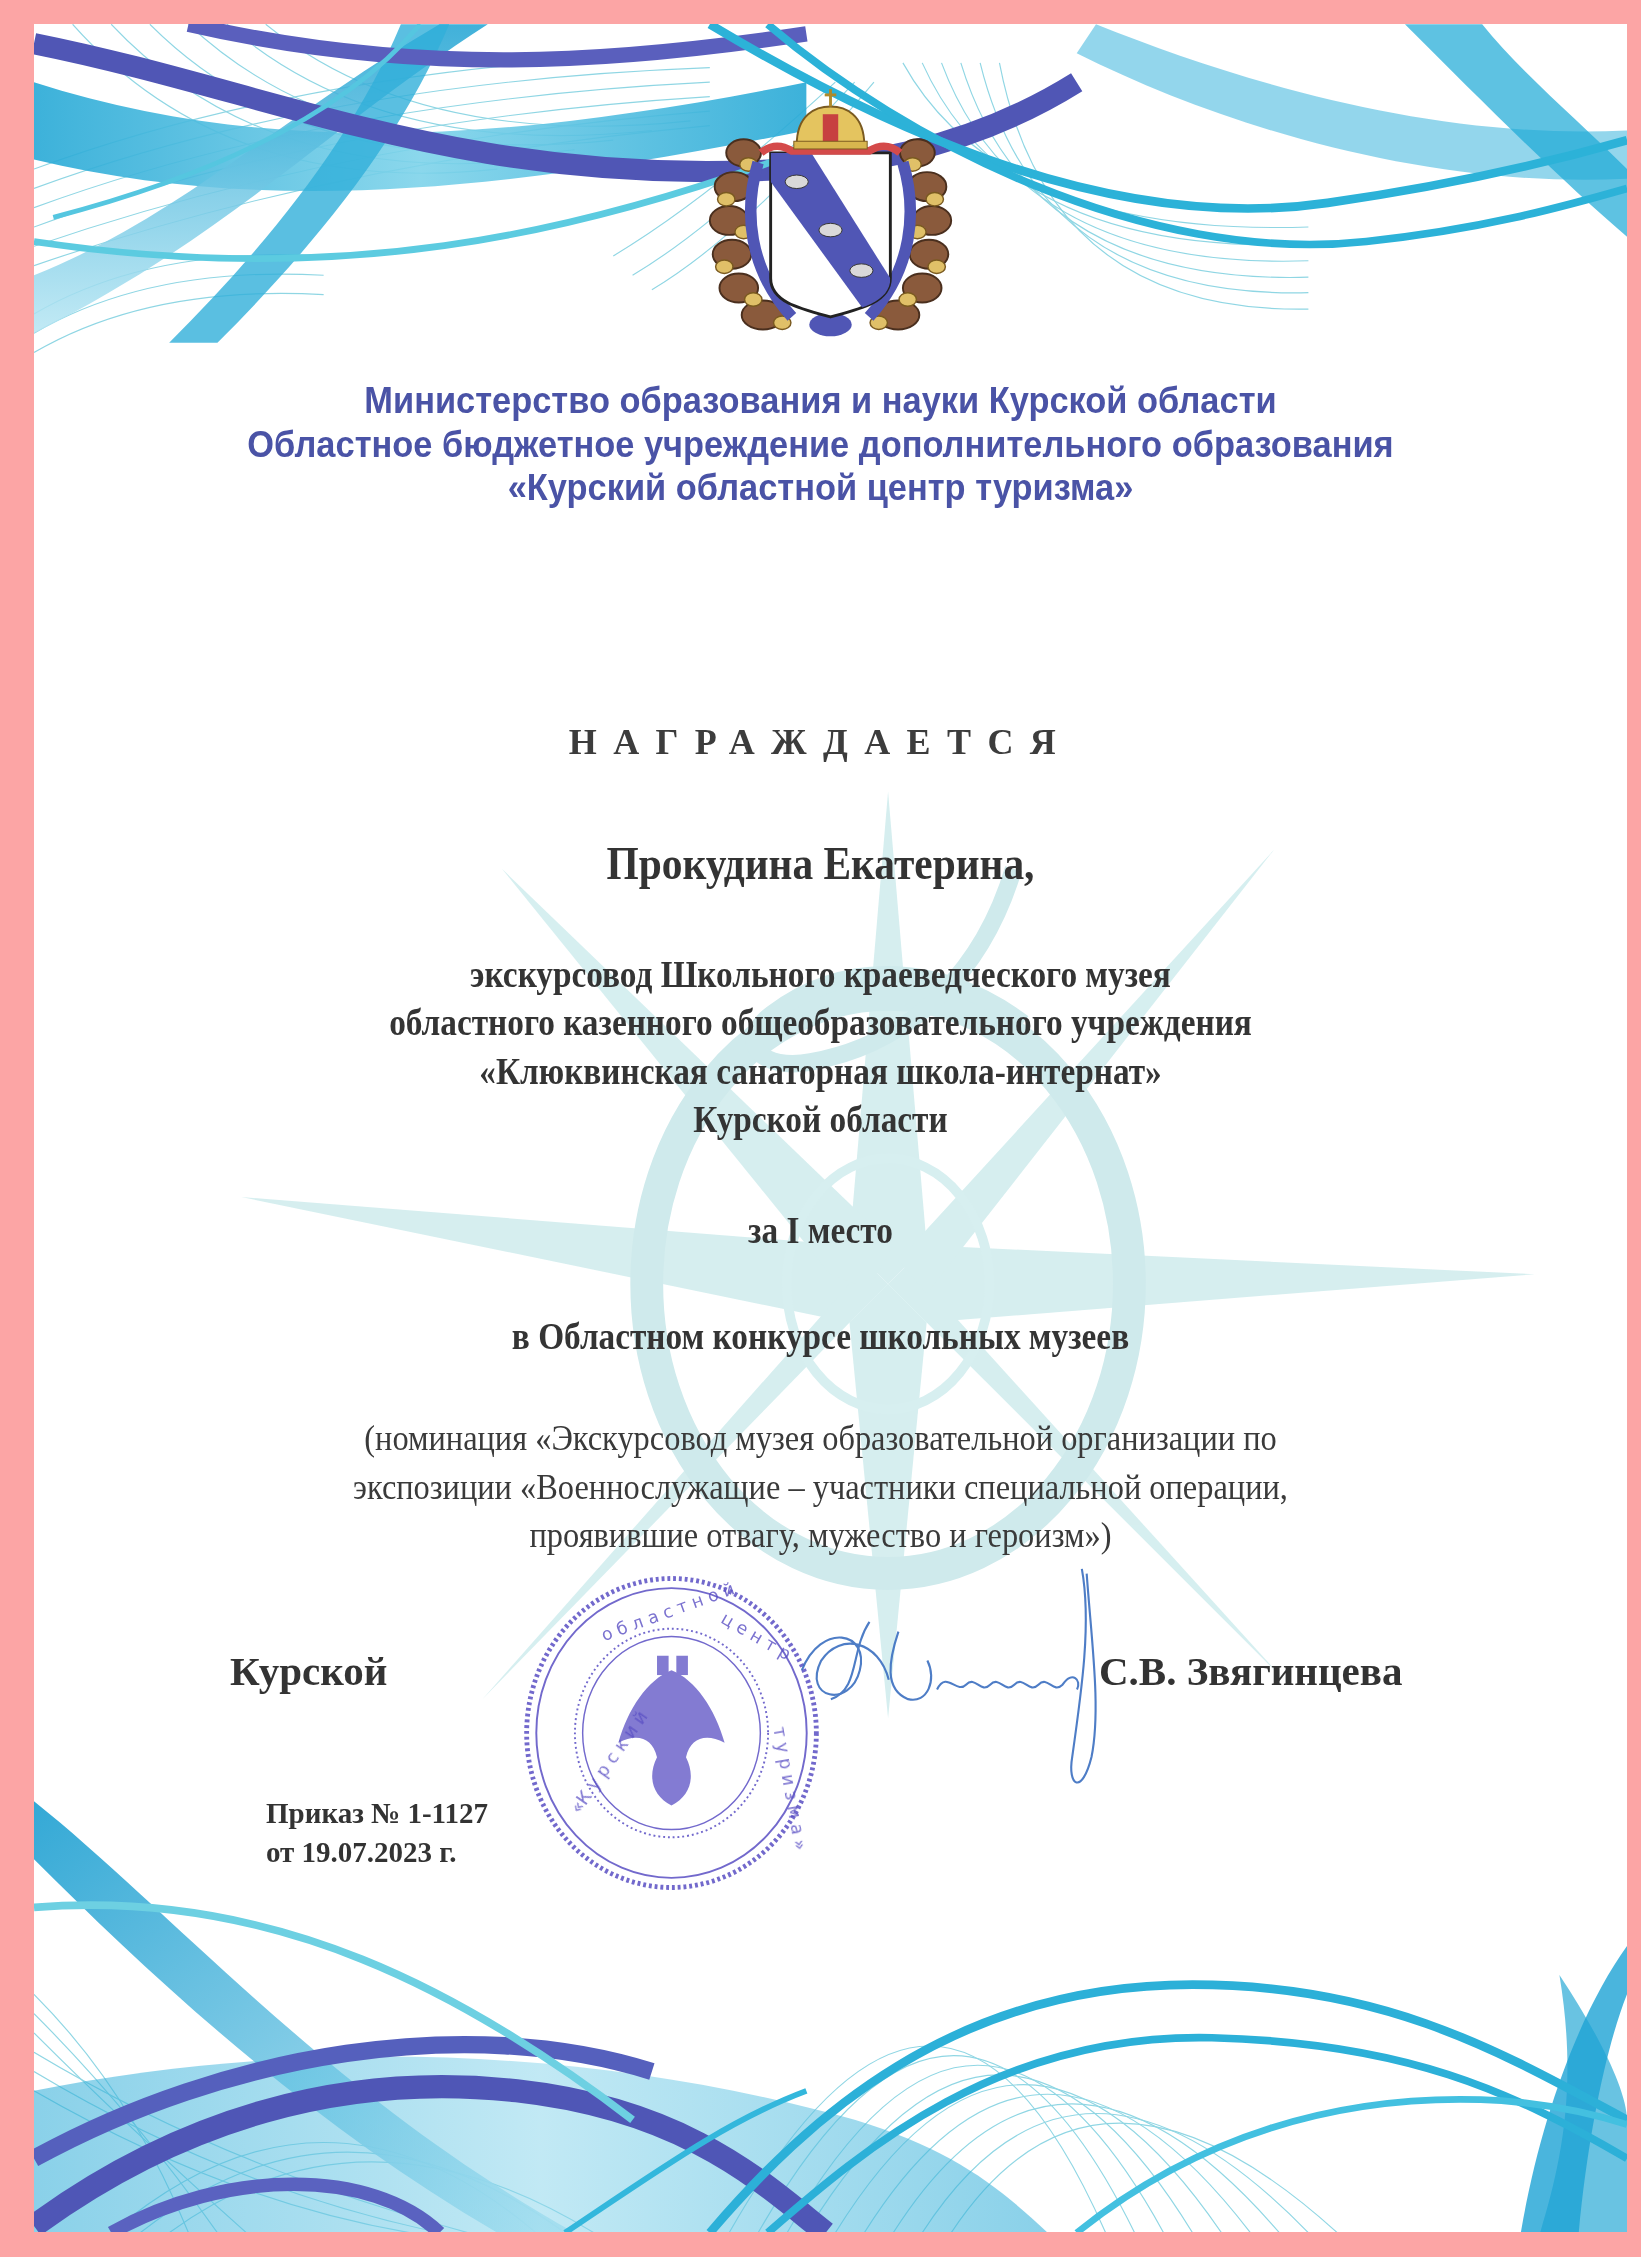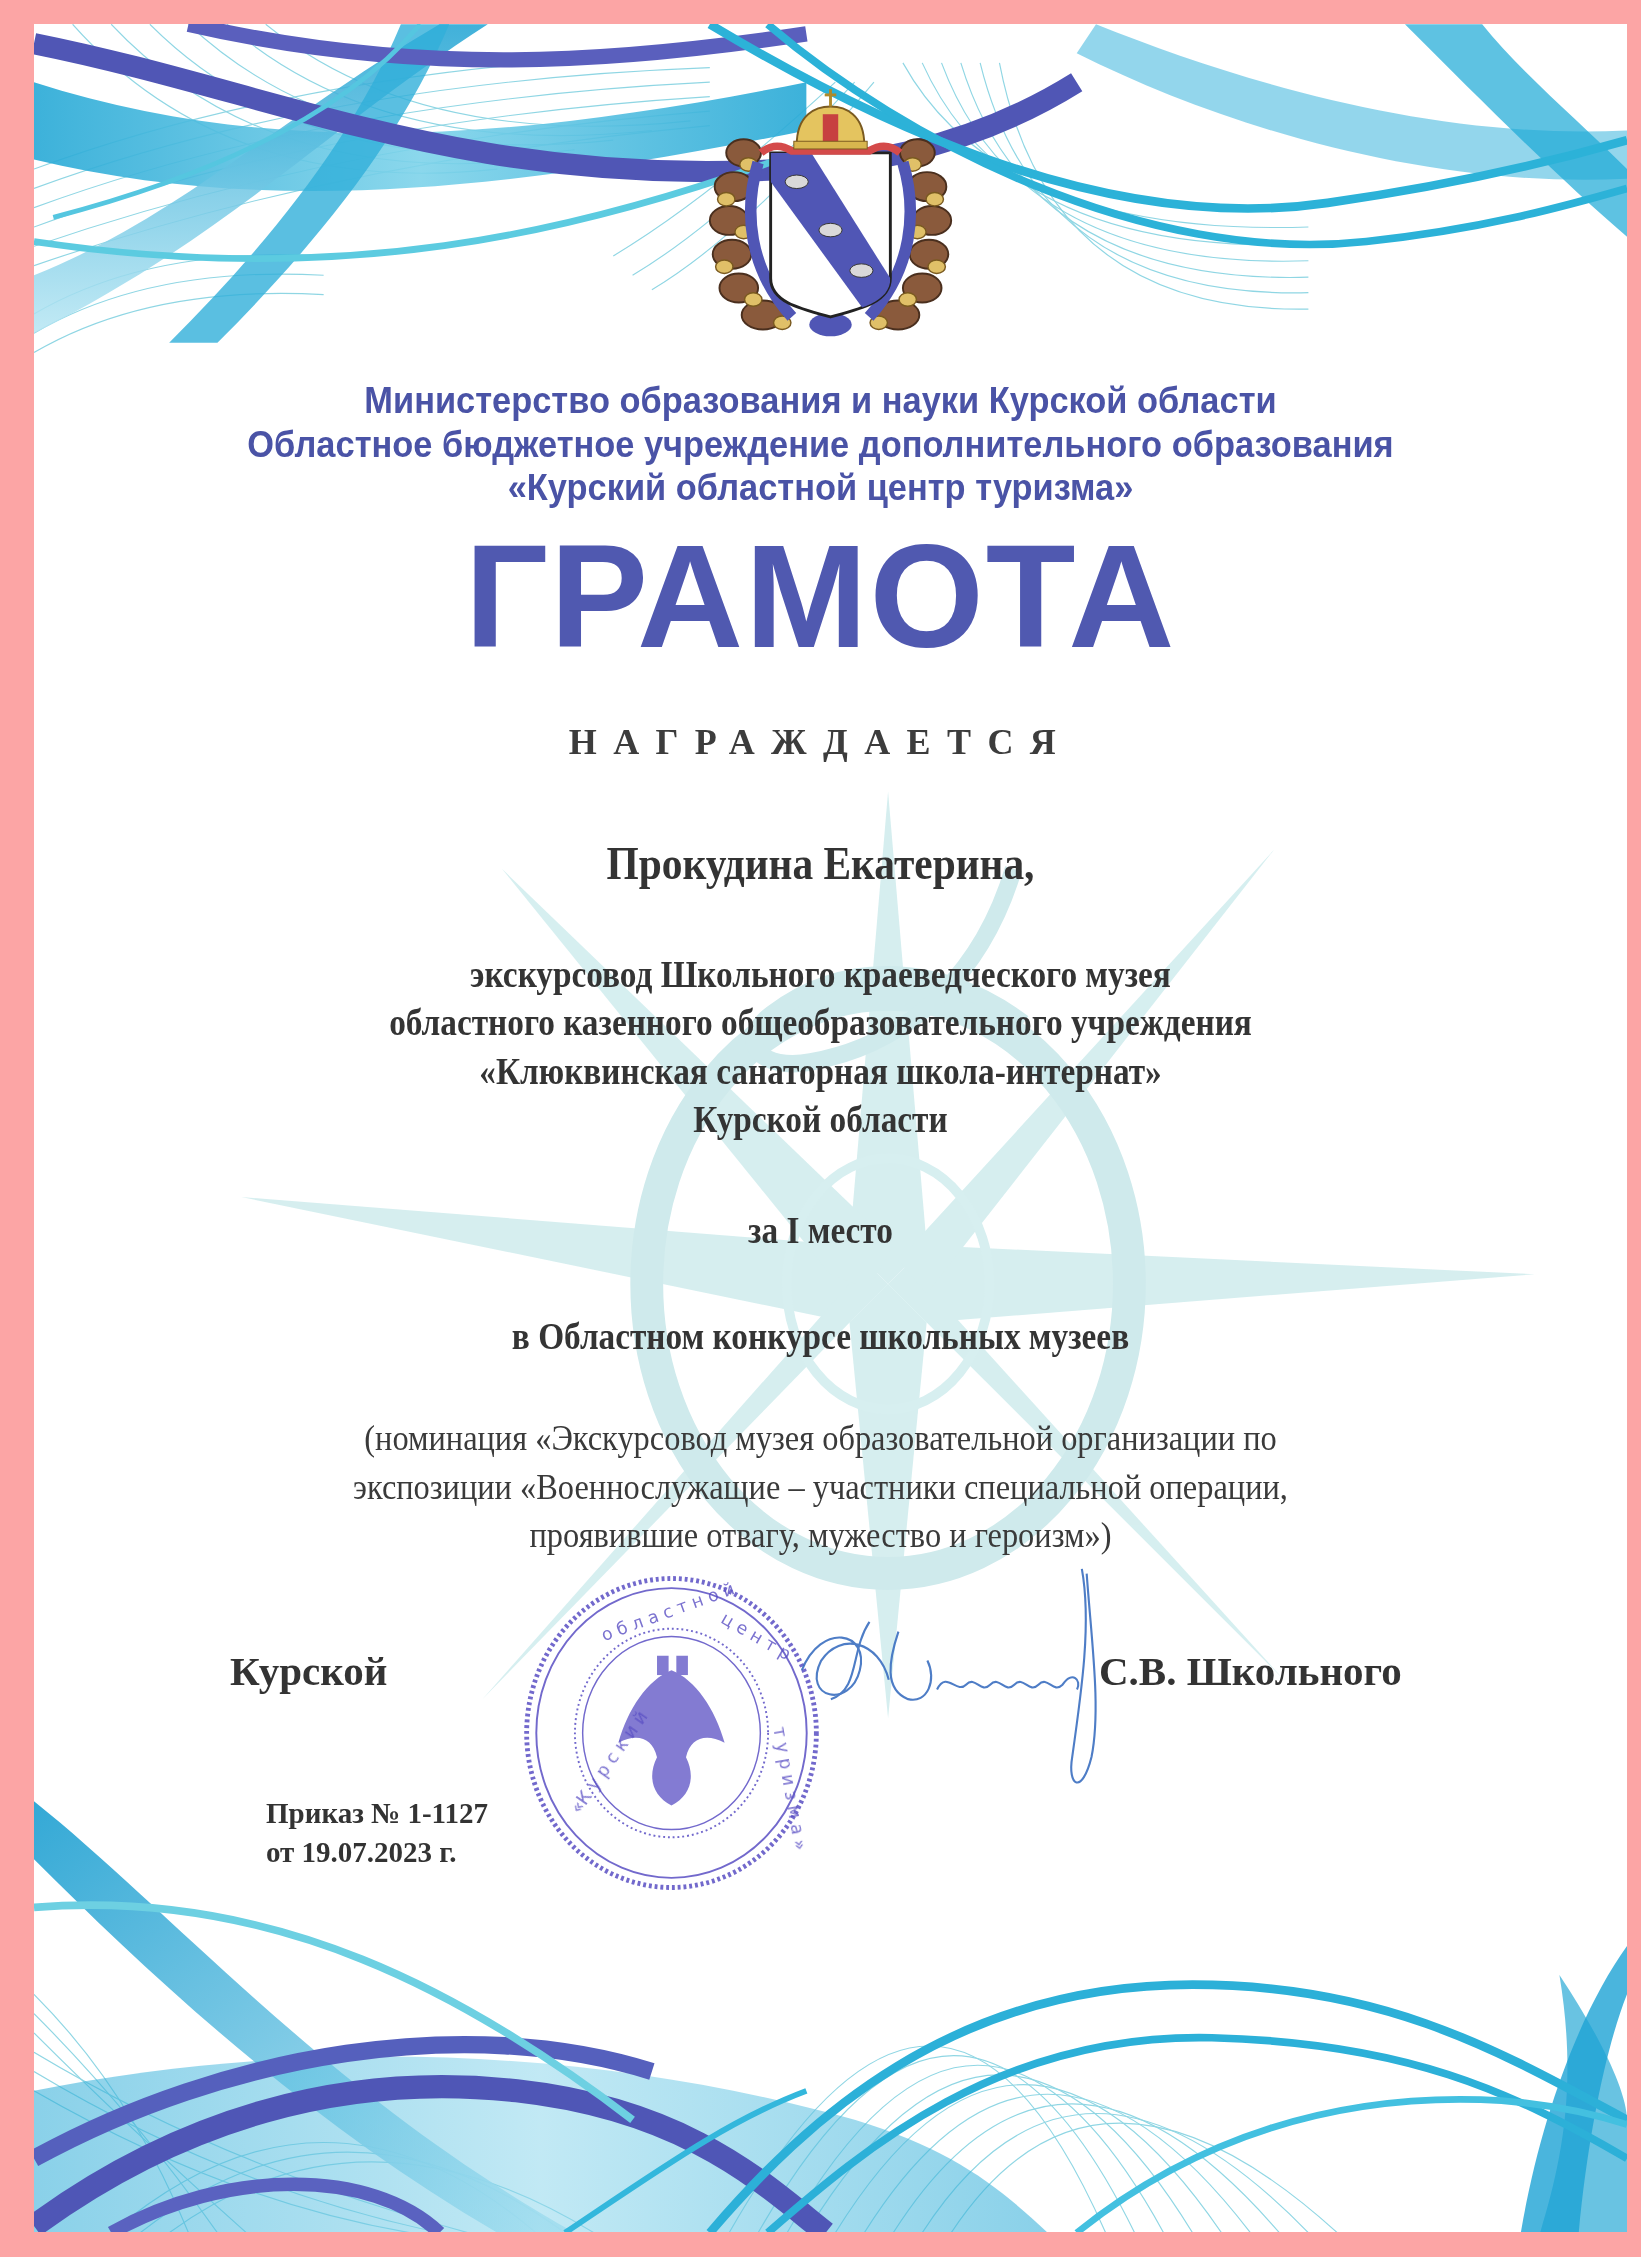--- a/index.html
+++ b/index.html
@@ -203,21 +203,20 @@
     <path d="M122 30 L138 30 L138 62 L122 62 Z" fill="#c74040"></path>
     <rect x="92" y="58" width="76" height="8" fill="#d8b64e" stroke="#7a5a20" stroke-width="1"></rect>
     <line x1="130" y1="4" x2="130" y2="22" stroke="#b08a2a" stroke-width="3"></line>
     <line x1="124" y1="10" x2="136" y2="10" stroke="#b08a2a" stroke-width="3"></line>
   </svg>
 
   <div class="txt sans hdr" style="top:379px">Министерство образования и науки Курской области</div>
   <div class="txt sans hdr" style="top:423px">Областное бюджетное учреждение дополнительного образования</div>
   <div class="txt sans hdr" style="top:466px">«Курский областной центр туризма»</div>
 
-  <div class="txt sans title" style="top:519px">ГРАМОТА</div>
 
   <div class="txt serif award" style="top:713px">НАГРАЖДАЕТСЯ</div>
 
   <div class="txt serif name" style="top:837px">Прокудина Екатерина,</div>
   <div class="txt serif body" style="top:951px">экскурсовод Школьного краеведческого музея</div>
   <div class="txt serif body" style="top:999px">областного казенного общеобразовательного учреждения</div>
   <div class="txt serif body" style="top:1048px">«Клюквинская санаторная школа-интернат»</div>
   <div class="txt serif body" style="top:1096px">Курской области</div>
 
   <div class="txt serif body" style="top:1207px">за I место</div>
@@ -250,19 +249,19 @@
     <g fill="none" stroke="#3b6fc0" stroke-width="2.2" opacity="0.9">
       <path d="M10 110 C30 60 80 70 70 110 C60 150 10 140 30 100 C50 70 90 80 100 120"></path>
       <path d="M80 60 C60 90 70 130 40 140"></path>
       <path d="M110 70 C100 100 95 130 120 140 C140 145 150 120 140 100"></path>
       <path d="M150 130 C160 110 170 135 180 125 C190 115 195 135 205 125 C215 115 220 135 230 125 C240 115 245 135 255 125 C265 115 270 135 280 125 C290 110 300 120 295 130"></path>
       <path d="M300 5 C310 60 300 130 290 200 C285 230 300 240 310 200 C320 150 310 80 305 10"></path>
     </g>
   </svg>
 
   <div class="sig serif" style="left:230px;top:1647px">Курской</div>
-  <div class="sig serif" style="left:1099px;top:1647px">С.В. Школьного</div>
+  <div class="sig serif" style="left:1099px;top:1647px">С.В. Звягинцева</div>
 
   <div class="order serif" style="left:266px;top:1794px">Приказ № 1-1127</div>
   <div class="order serif" style="left:266px;top:1833px">от 19.07.2023 г.</div>
 
 </div>
 
 
 </body></html>

